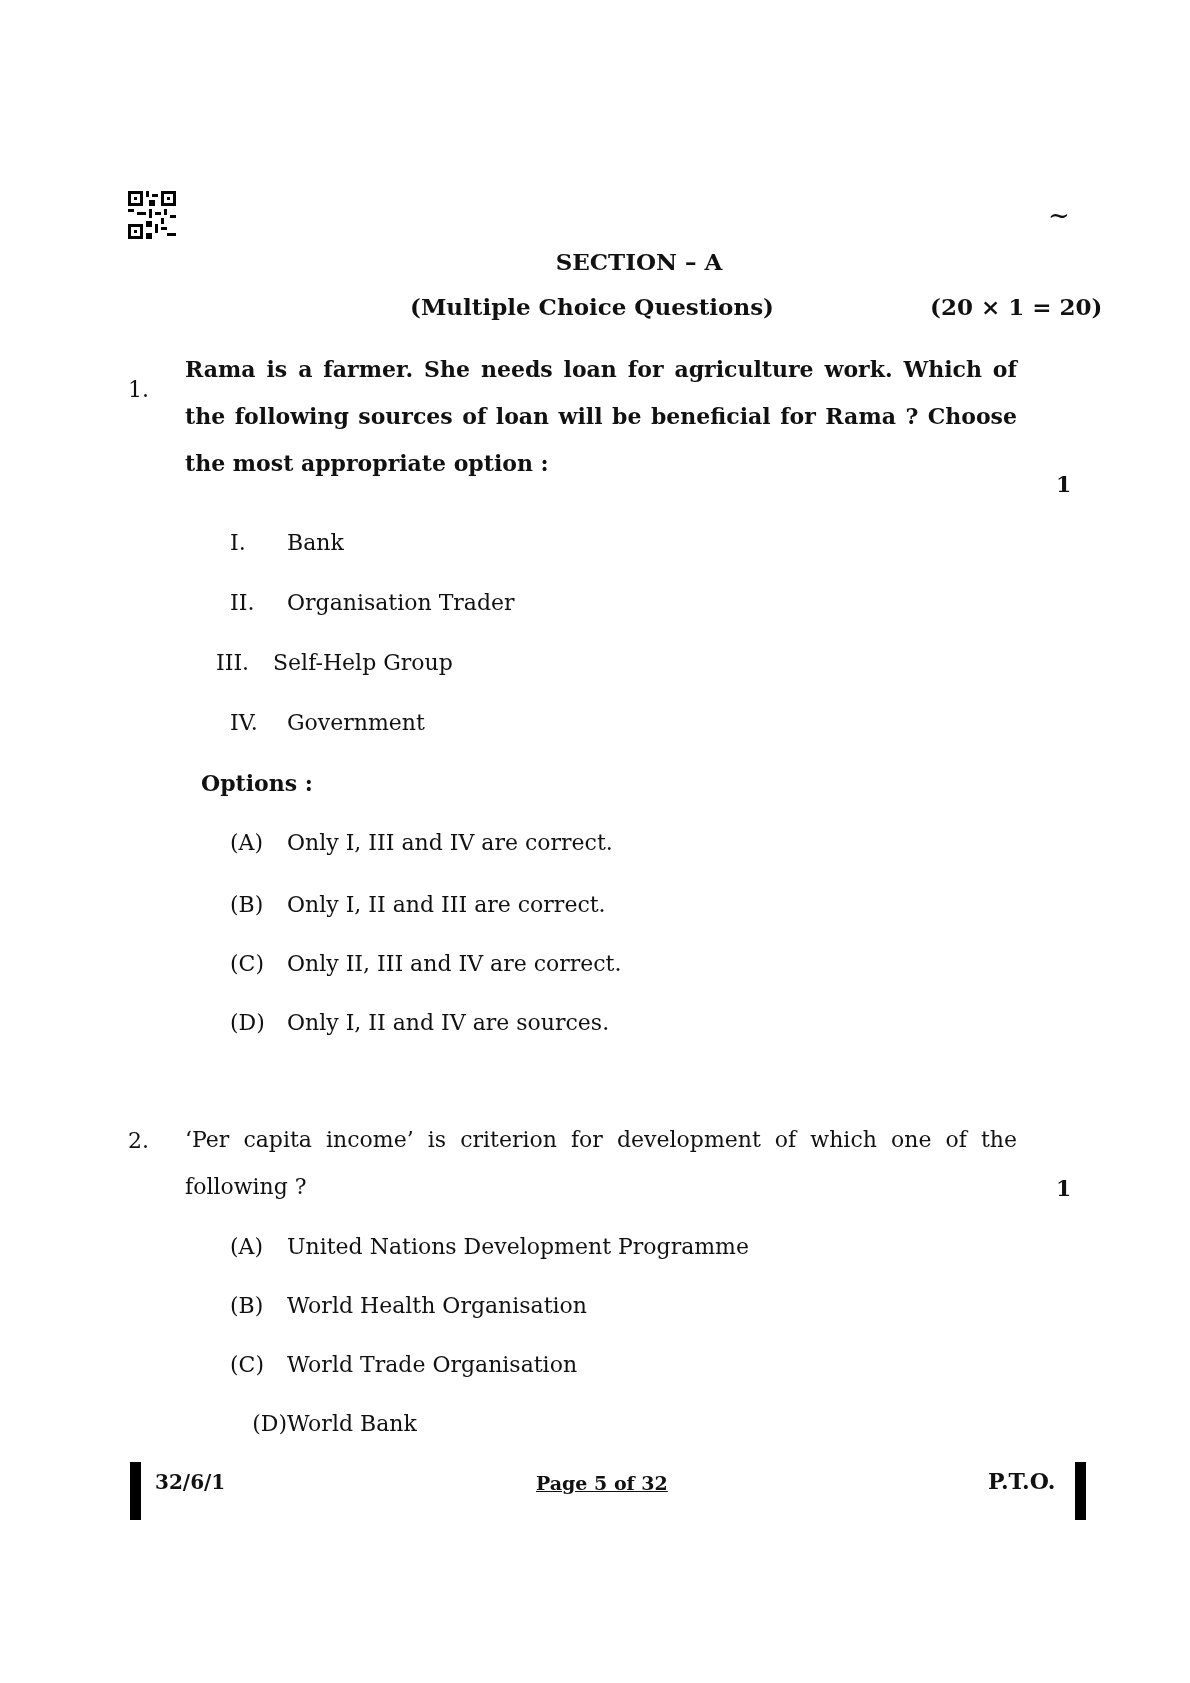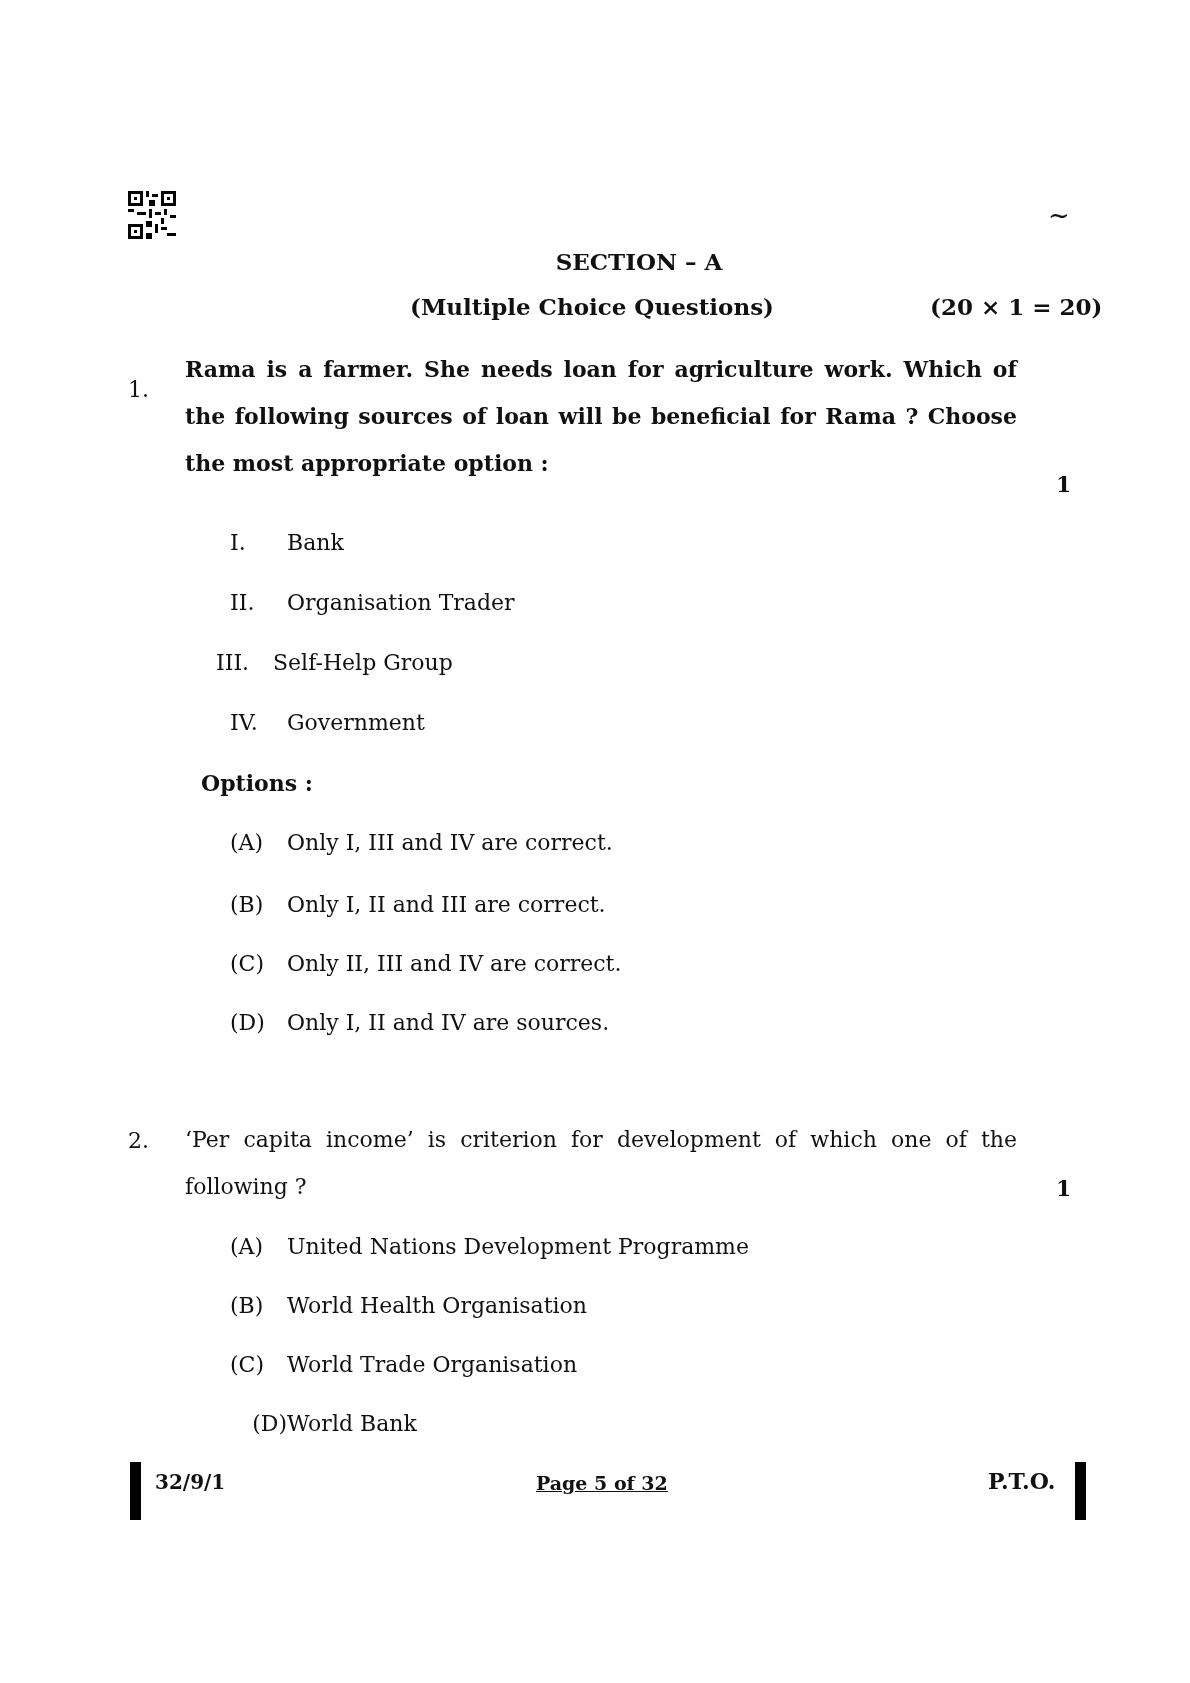--- a/index.html
+++ b/index.html
@@ -75,16 +75,16 @@
 <div class="abs qnum" style="left:128px;top:1128px;">2.</div>
 <div class="abs qtext" style="left:185px;top:1116px;width:832px;">‘Per capita income’ is criterion for development of which one of the following ?</div>
 <div class="abs mark" style="left:1056px;top:1175px;">1</div>
 
 <div class="abs line" style="left:185px;top:1234px;"><span class="lbl">(A)</span><span>United Nations Development Programme</span></div>
 <div class="abs line" style="left:185px;top:1293px;"><span class="lbl">(B)</span><span>World Health Organisation</span></div>
 <div class="abs line" style="left:185px;top:1352px;"><span class="lbl">(C)</span><span>World Trade Organisation</span></div>
 <div class="abs line" style="left:185px;top:1411px;text-align:right;"><span class="lbl">(D)</span><span>World Bank</span></div>
 
 <div class="abs bar" style="left:130px;top:1462px;"></div>
-<div class="abs foot" style="left:155px;top:1470px;">32/9/1</div>
+<div class="abs foot" style="left:155px;top:1470px;">32/6/1</div>
 <div class="abs foot" style="left:536px;top:1472px;font-size:19px;text-decoration:underline;">Page 5 of 32</div>
 <div class="abs foot" style="left:988px;top:1468px;font-size:22px;">P.T.O.</div>
 <div class="abs bar" style="left:1075px;top:1462px;"></div>
 
 </body></html>

